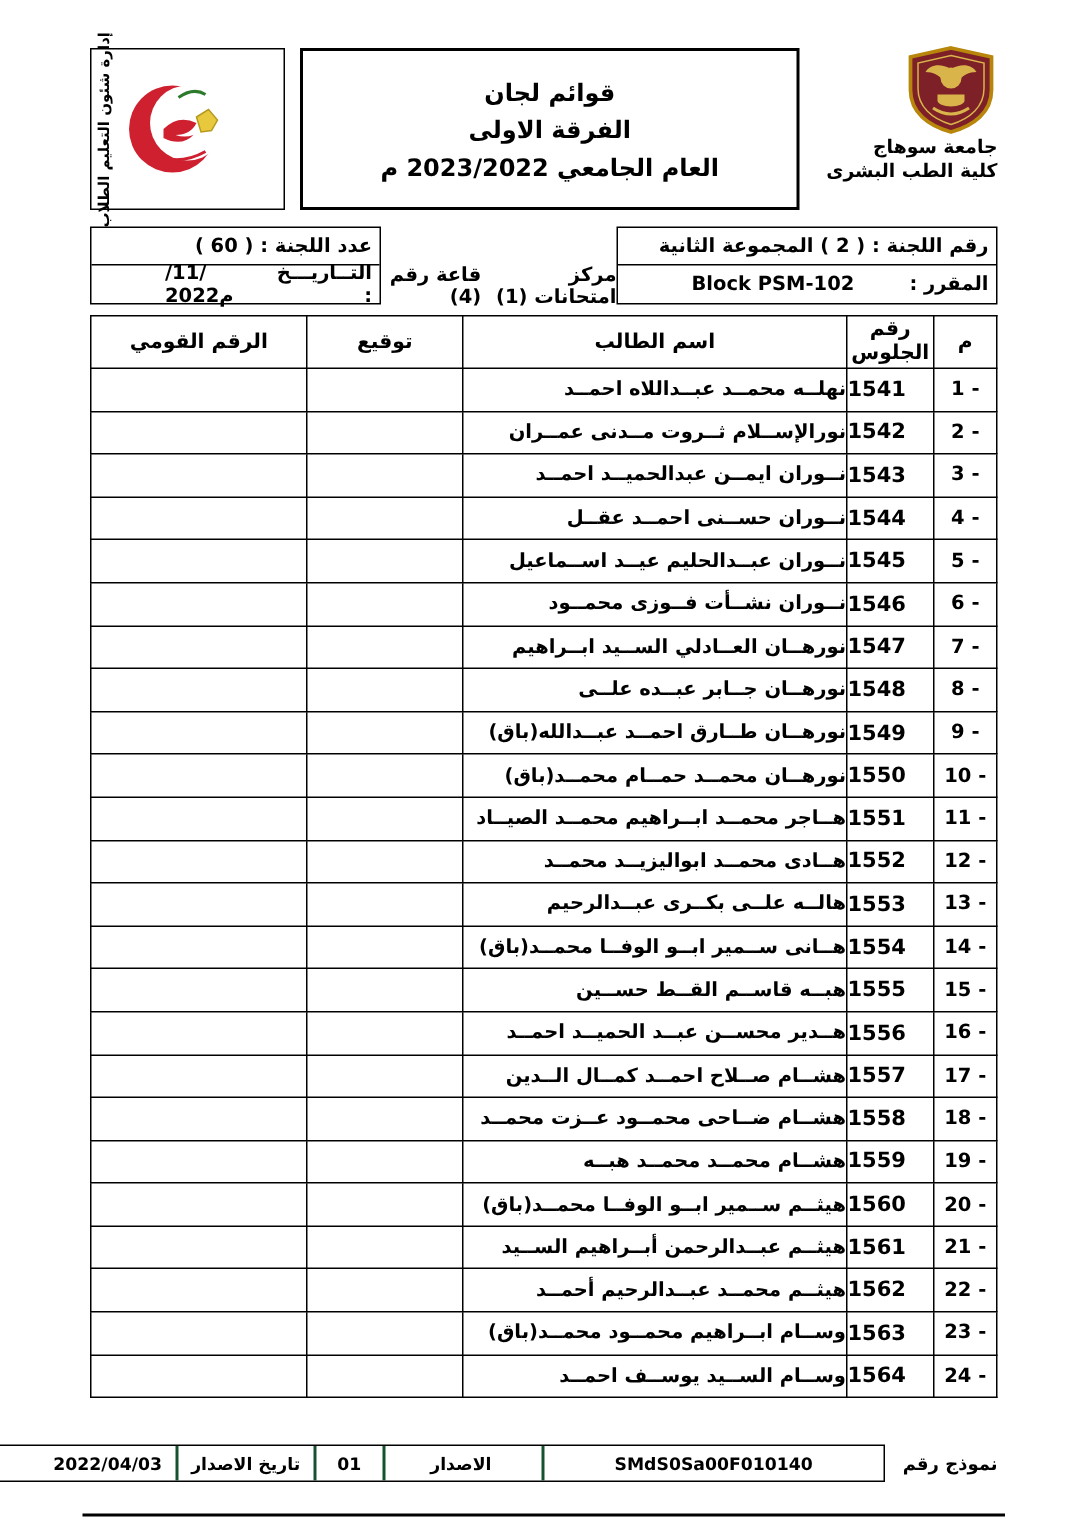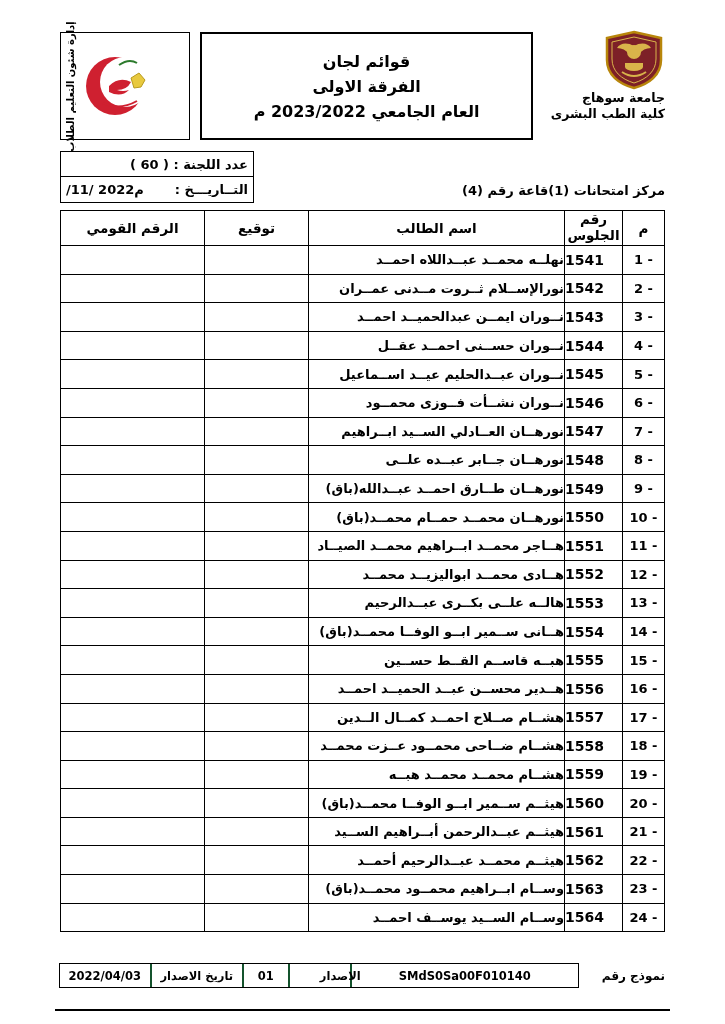--- a/index.html
+++ b/index.html
@@ -27,36 +27,36 @@
   .info-box{border:1.5px solid #000;}
   .info-box .irow{height:25px;display:flex;align-items:center;font-size:13px;font-weight:bold;padding:0 5px;box-sizing:border-box;}
   .info-box .irow.r1{border-bottom:1px solid #000;}
   .box-right{width:252px;}
   .box-right .irow{justify-content:flex-start;}
   .box-right .irow.r2{justify-content:space-between;}
   .info-mid{flex:1;display:flex;flex-direction:row;align-items:flex-end;}
   .info-mid div{height:25px;display:flex;align-items:center;font-size:13px;font-weight:bold;}
   .box-left{width:192px;}
   .box-left .irow.r2{justify-content:space-between;}
-  .ltr{direction:ltr;unicode-bidi:isolate;}
+  .ltr{direction:ltr;unicode-bidi:isolate;margin-left:44px;}
 
   
   table.main{width:100%;border-collapse:collapse;margin-top:7px;table-layout:fixed;}
   table.main th, table.main td{border:1px solid #000;padding:0;}
   table.main thead th{height:34px;font-size:13.5px;font-weight:bold;text-align:center;vertical-align:middle;}
   th.pre{white-space:pre-line;line-height:1.15;font-size:12.5px;}
   table.main tbody td{height:27.6px;font-weight:bold;vertical-align:middle;}
   td.serial{text-align:center;font-size:13px;direction:ltr;}
   td.seat{text-align:left;font-size:14px;}
   td.name{text-align:right;font-size:13px;padding:0 8px 0 3px;white-space:nowrap;overflow:hidden;}
   td.sig, td.nid{background:#fff;}
 
   
   .footer{display:flex;align-items:center;margin-top:31px;}
-  .flabel{font-size:12px;font-weight:bold;margin-left:23px;white-space:nowrap;}
+  .flabel{font-size:12px;font-weight:bold;margin-left:12px;white-space:nowrap;}
   .ftable{display:flex;border:1.5px solid #000;height:23px;}
   .fcell{display:flex;align-items:center;justify-content:center;font-size:11.5px;font-weight:bold;
     box-sizing:border-box;padding:0 6px;}
   .ftable .fcell:not(:last-child){border-left:2px solid #14532d;}
   .fcell.code{width:228px;}
   .fcell.w1{width:62px;padding-left:47px;}
   .fcell.w2{width:46px;}
   .fcell.w3{width:92px;}
   .fcell.w4{width:90px;}
 
@@ -98,20 +98,27 @@
           <circle cx="46" cy="30" r="25" fill="#ffffff"></circle>
           <path d="M40 13 q10 -7 18 -2" stroke="#2c7a2c" stroke-width="2" fill="none"></path>
           <path d="M52 26 l8 -5 6 7 -4 7 -7 1 z" fill="#e8c93e" stroke="#b89a1e" stroke-width="1"></path>
           <path d="M30 34 q10 -10 22 -4 q-4 8 -14 8 q6 2 12 0 q-8 8 -20 2 z" fill="#cf2030"></path>
           <path d="M24 51 q16 8 34 -2" stroke="#cf2030" stroke-width="2" fill="none"></path>
         </svg>
       </div>
     </div>
 
     <div class="info">
+      <div class="info-box box-right">
+        <div class="irow r1">رقم اللجنة : ( 2 ) المجموعة الثانية</div>
+        <div class="irow r2">
+          <span>المقرر :</span>
+          <span class="ltr">Block PSM-102</span>
+        </div>
+      </div>
       <div class="info-mid">
         <div>مركز امتحانات (1)</div>
         <div>قاعة رقم (4)</div>
       </div>
       <div class="info-box box-left">
         <div class="irow r1">عدد اللجنة : ( 60 )</div>
         <div class="irow r2">
           <span>التــاريـــخ :</span>
           <span class="ltr">/11/ 2022م</span>
         </div>

